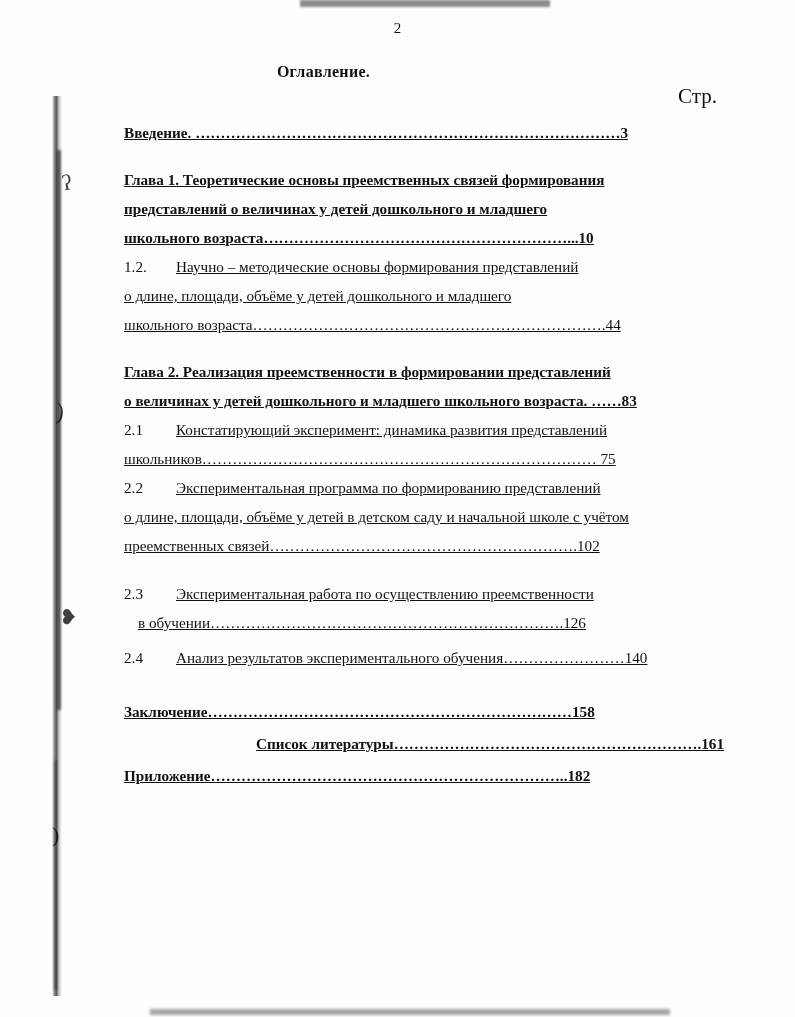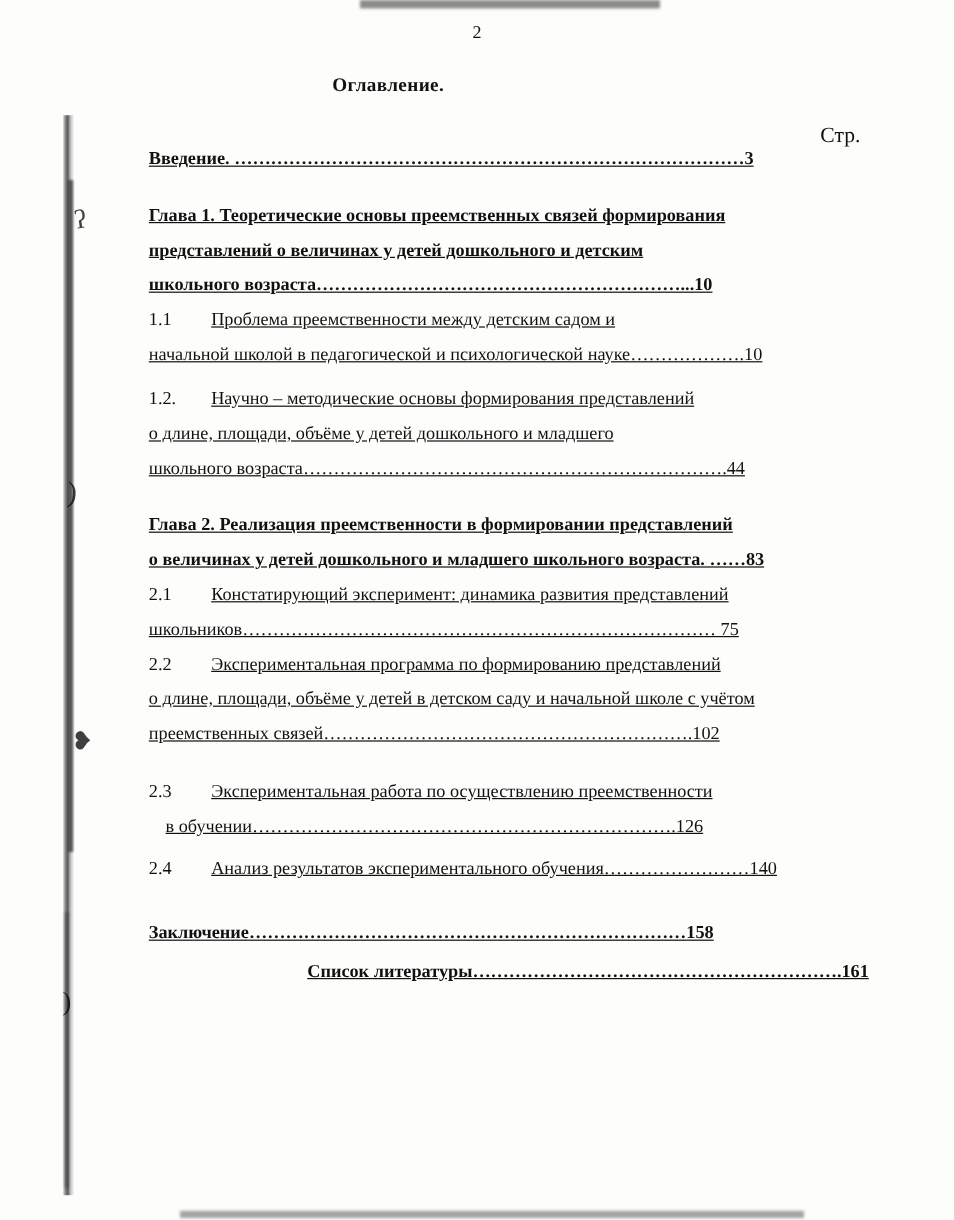--- a/index.html
+++ b/index.html
@@ -99,23 +99,23 @@
     top: 63px;
     left: 0;
     width: 647px;
     text-align: center;
     font-size: 16px;
     font-weight: bold;
     letter-spacing: 0.3px;
   }
   .pages-col-label {
     position: absolute;
-    top: 102px;
+    top: 84px;
     right: 78px;
-    font-size: 18px;
+    font-size: 21px;
   }
 
   .content {
     position: absolute;
     left: 124px;
     top: 118px;
     width: 600px;
     text-decoration: underline;
   }
 
@@ -159,30 +159,24 @@
   <div class="pages-col-label">Стр.</div>
 
   <div class="content">
 
     <div class="entry bold gap">
       <span>Введение. …………………………………………………………………………3</span>
     </div>
 
     <div class="entry bold">
       <div>Глава 1. Теоретические основы преемственных связей формирования</div>
-      <div>представлений о величинах у детей дошкольного и детским</div>
+      <div>представлений о величинах у детей дошкольного и младшего</div>
       <div>школьного возраста……………………………………………………...10</div>
     </div>
 
-    <div class="entry gap-sm">
-      <div>
-        <span class="lbl-num">1.1</span><span>Проблема преемственности между детским садом и</span>
-      </div>
-      <div>начальной  школой в педагогической и психологической науке……………….10</div>
-    </div>
 
     <div class="entry gap">
       <div>
         <span class="lbl-num-wide">1.2.</span><span>Научно – методические основы формирования представлений</span>
       </div>
       <div>о длине, площади, объёме у детей дошкольного и младшего</div>
       <div>школьного возраста…………………………………………………………….44</div>
     </div>
 
     <div class="entry bold" style="">
@@ -219,15 +213,18 @@
     </div>
 
     <div class="entry bold" style="margin-top:24px; line-height:32px;">
       <div>Заключение………………………………………………………………158</div>
     </div>
 
     <div class="entry bold" style="line-height:32px;text-align:right;">
       <div>Список литературы…………………………………………………….161</div>
     </div>
 
+    <div class="entry bold" style="line-height:32px;">
+      <div>Приложение……………………………………………………………..182</div>
+    </div>
 
   </div>
 </div>
 
 </body></html>

